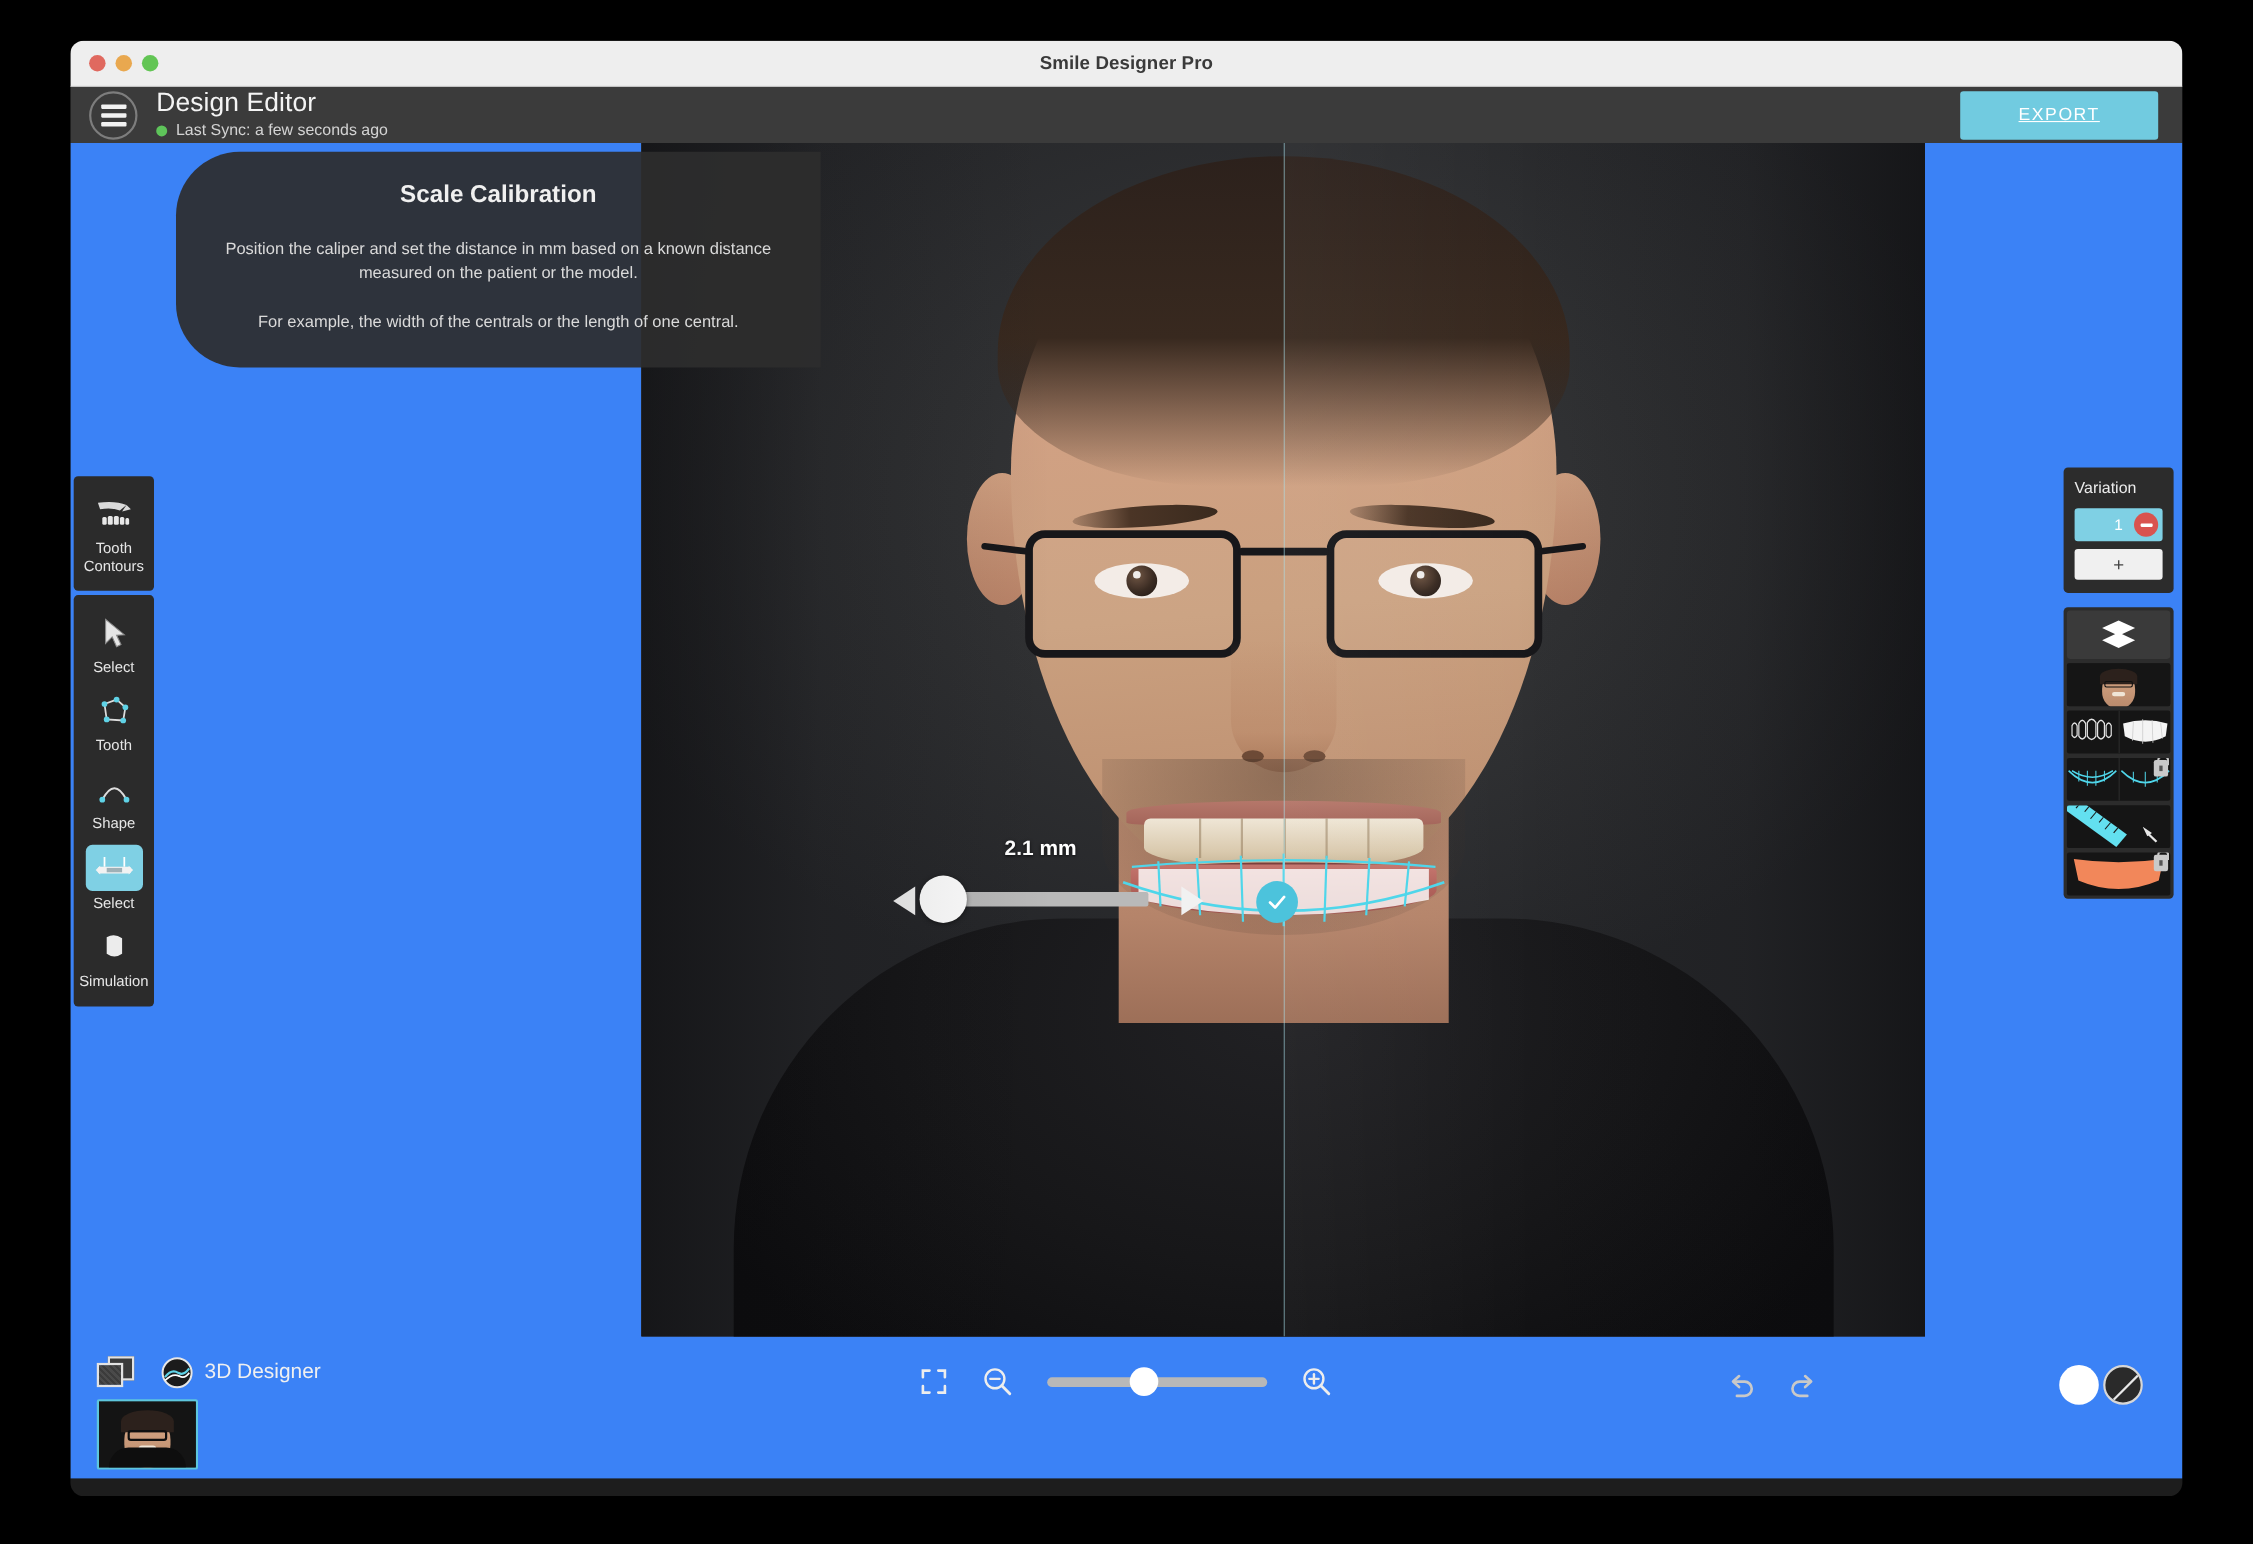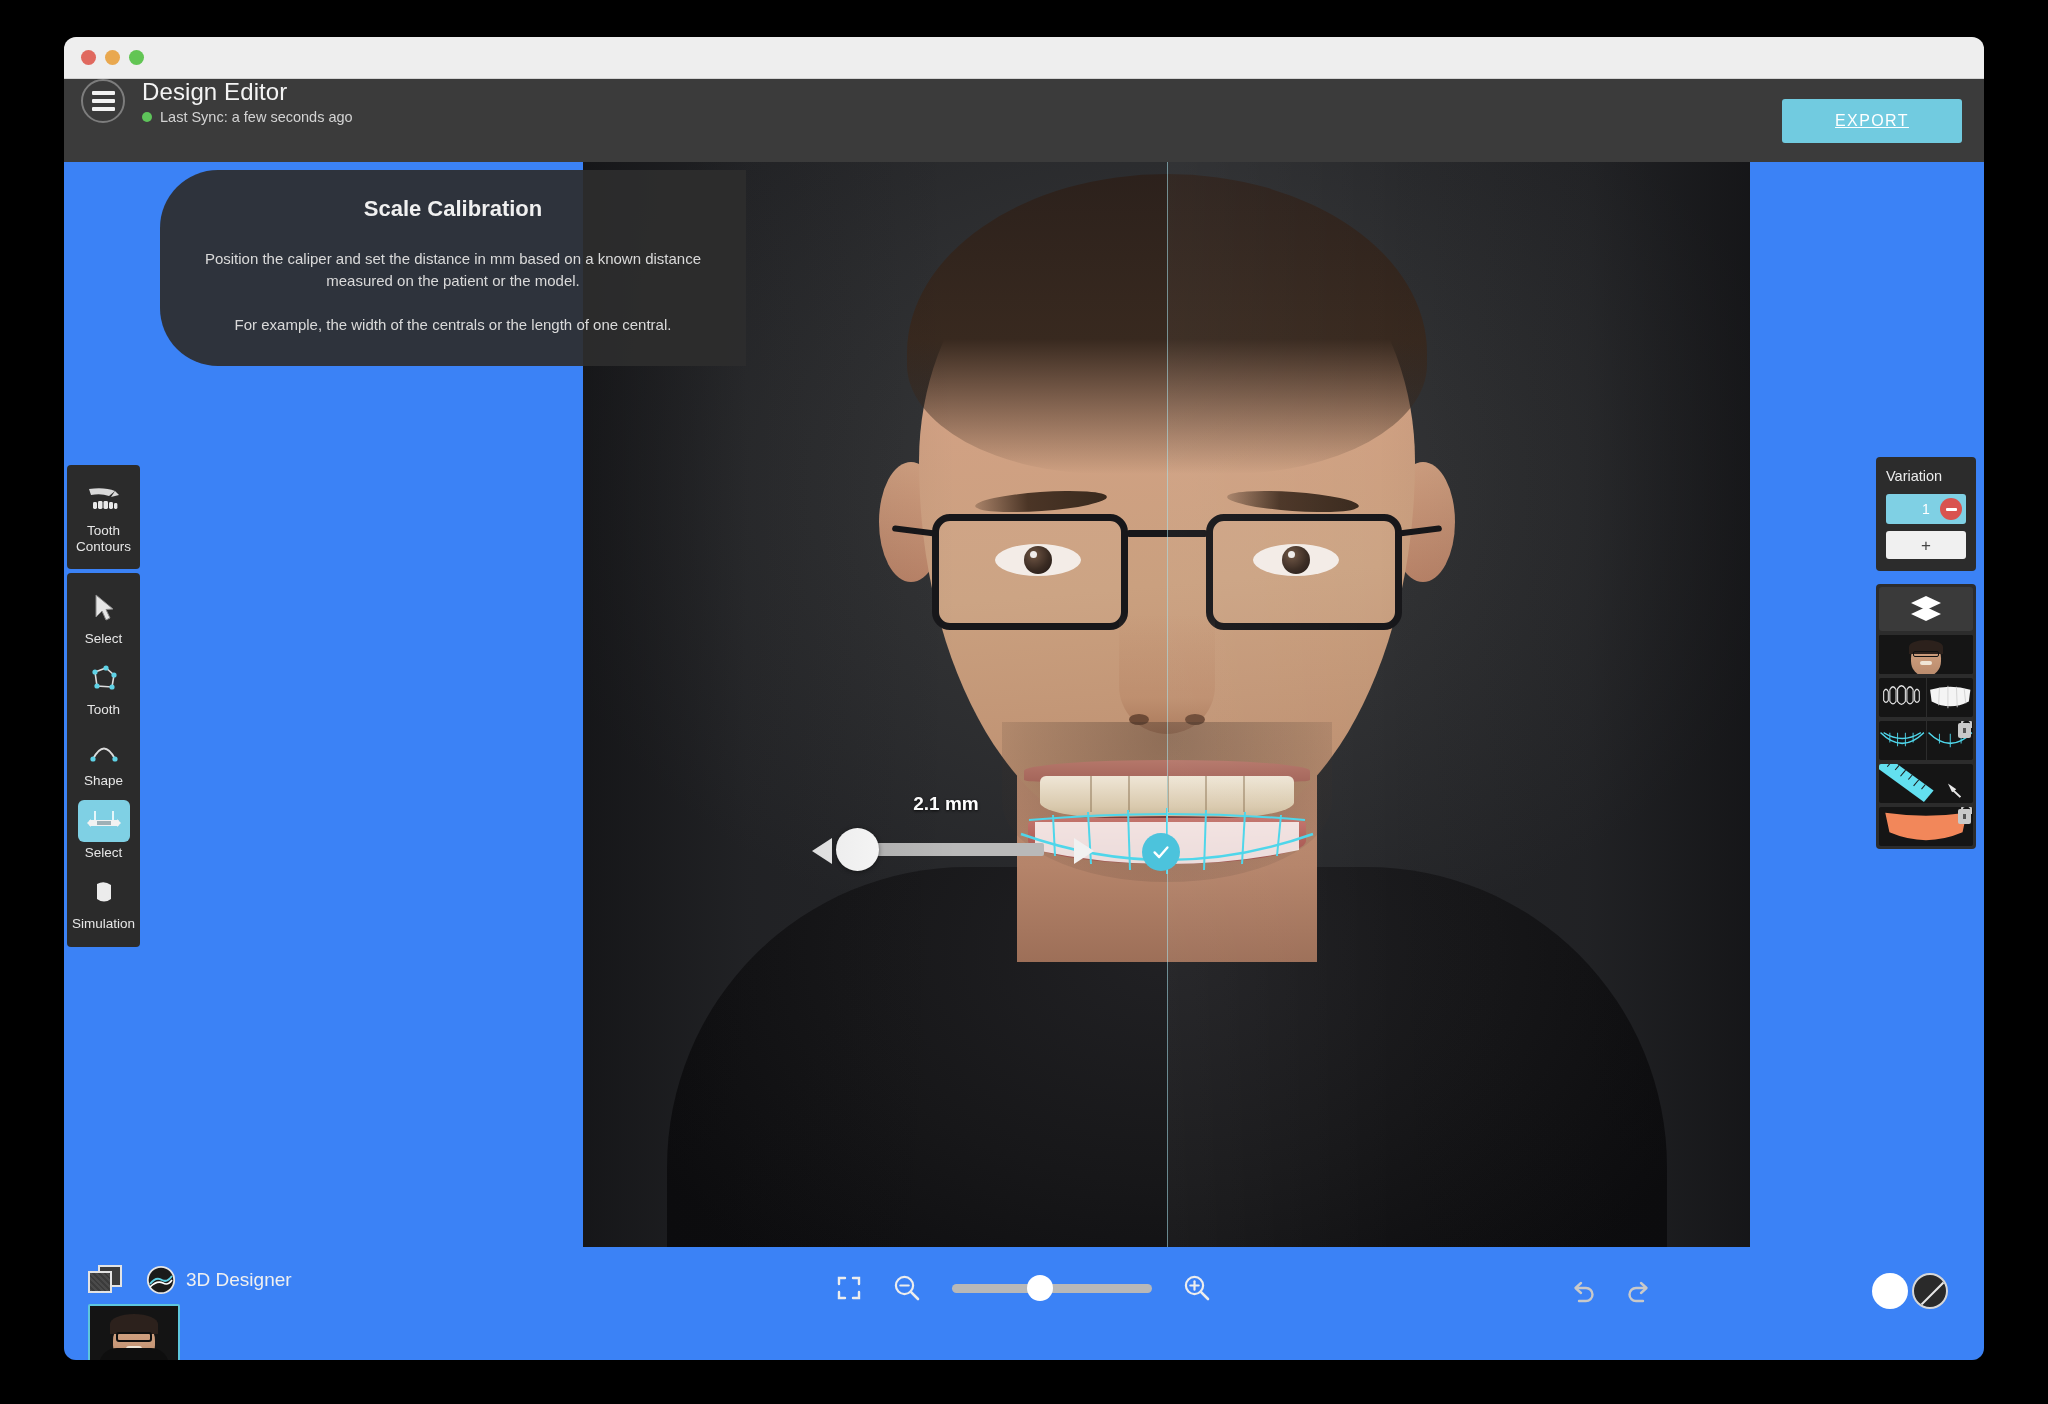--- a/index.html
+++ b/index.html
@@ -42,23 +42,23 @@
   .win-title {
     position: absolute; left: 0; right: 0; text-align: center;
     font-size: 17px; color: #3a3a3a; font-weight: 600;
     letter-spacing: 0.1px;
     pointer-events: none;
   }
 
   
   .appbar {
     position: relative;
-    height: 83px;
+    height: 51px;
     background: #3b3b3b;
-    display: flex; 
+    display: flex; align-items: center;
   }
   .hamburger {
     width: 44px; height: 44px; margin-left: 17px;
     border: 2px solid #7d7d7d; border-radius: 50%;
     display: flex; flex-direction: column; align-items: center; justify-content: center;
     gap: 4px;
     background: #3b3b3b;
   }
   .hamburger i { display: block; width: 23px; height: 4px; background: #f2f2f2; border-radius: 1px; }
   .headtext { margin-left: 17px; line-height: 1.12; }
@@ -295,20 +295,21 @@
 
 <div class="desktop">
   <div class="window">
 
     <div class="titlebar">
       <div class="traffic">
         <span class="dot red"></span>
         <span class="dot amber"></span>
         <span class="dot green"></span>
       </div>
+      <div class="win-title">Smile Designer Pro</div>
     </div>
 
     <div class="appbar">
       <div class="hamburger">
         <i></i>
         <i></i>
         <i></i>
       </div>
       <div class="headtext">
         <div class="page-title">Design Editor</div>

